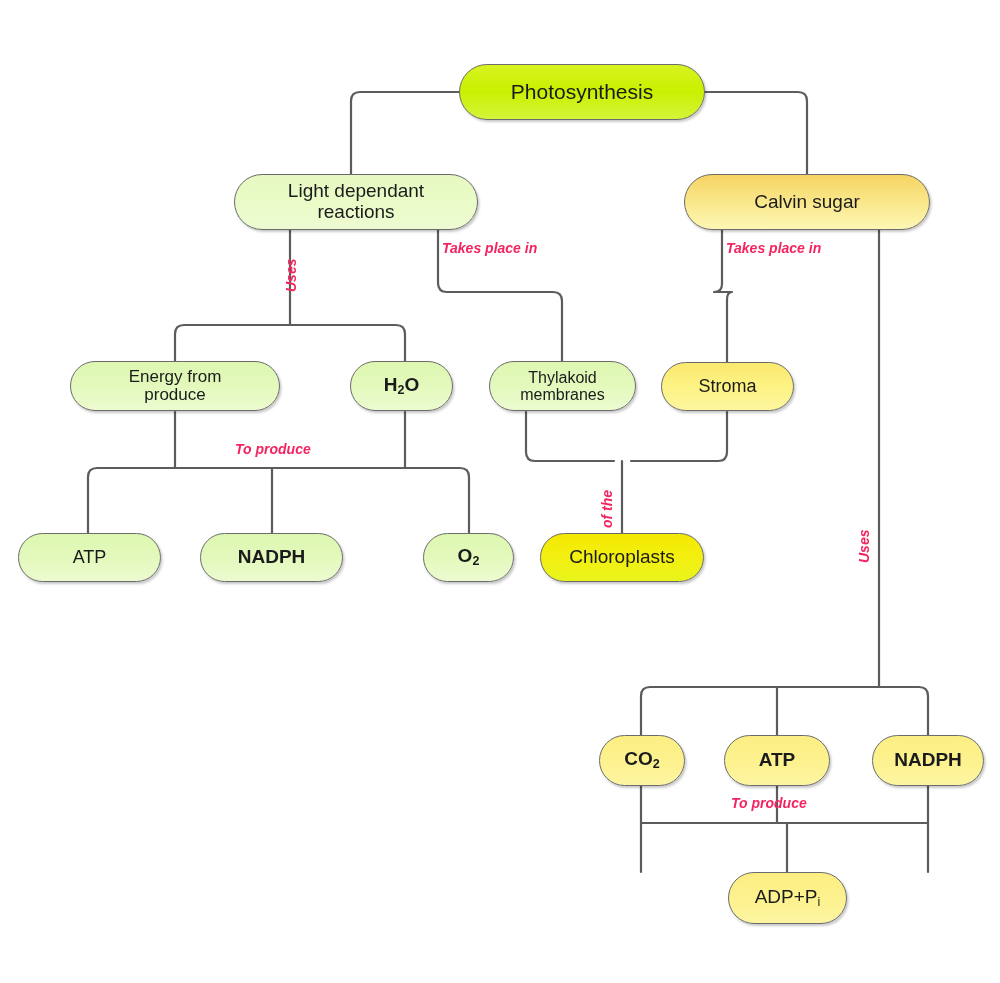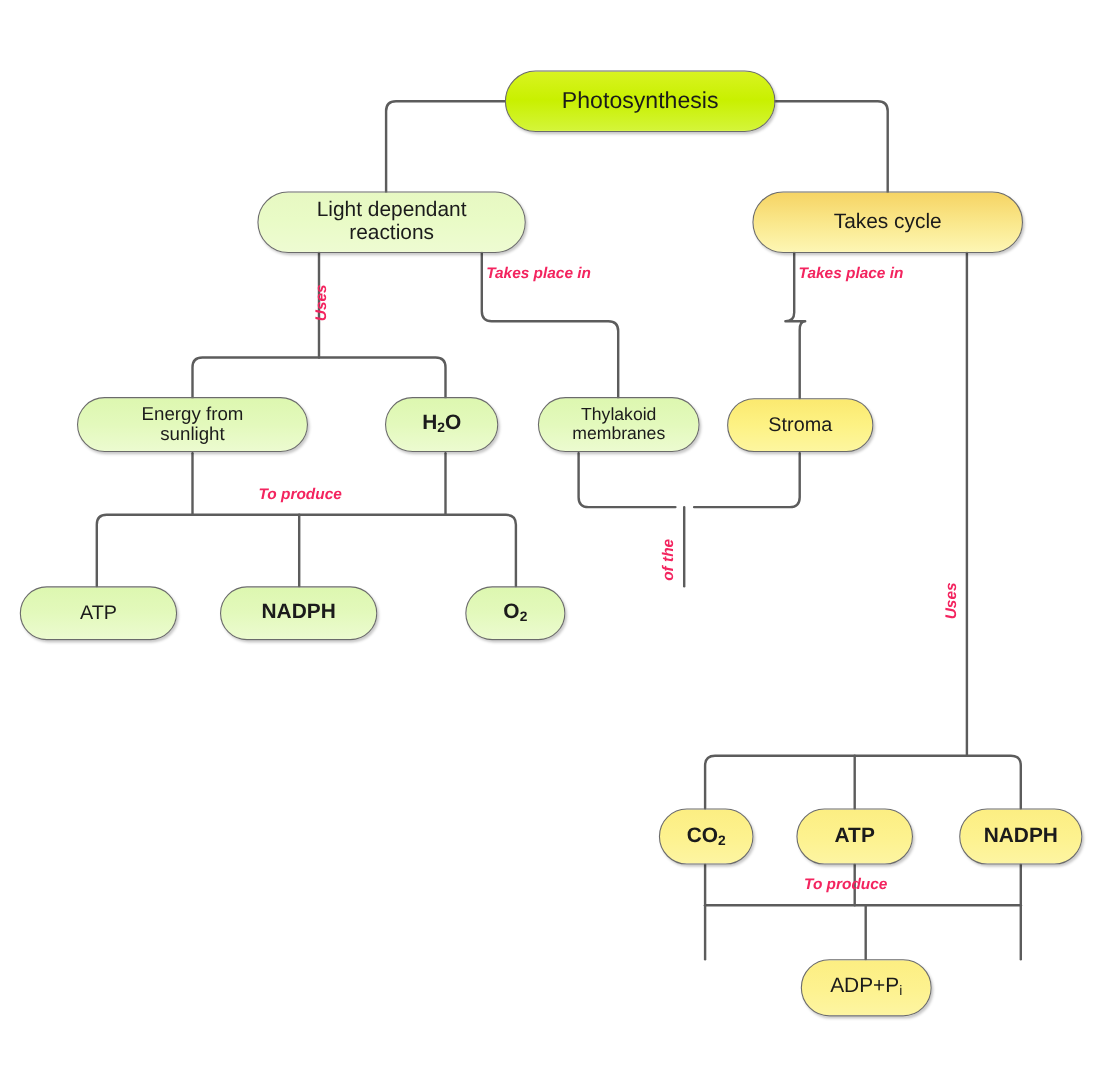--- a/index.html
+++ b/index.html
@@ -120,27 +120,27 @@
   </div>
 
   <div class="node fill-green" style="left:234px; top:174px; width:244px; height:56px; border-radius:28px; font-size:19px;">
     <span>
       <span class="lbl">Light dependant</span>
       <span class="lbl">reactions</span>
     </span>
   </div>
 
   <div class="node fill-amber" style="left:684px; top:174px; width:246px; height:56px; border-radius:28px; font-size:19px;">
-    <span class="lbl">Takes cycle</span>
+    <span class="lbl">Calvin sugar</span>
   </div>
 
   <div class="node fill-greenb" style="left:70px; top:361px; width:210px; height:50px; border-radius:25px; font-size:17px;">
     <span>
       <span class="lbl">Energy from</span>
-      <span class="lbl">sunlight</span>
+      <span class="lbl">produce</span>
     </span>
   </div>
 
   <div class="node fill-greenb" style="left:350px; top:361px; width:103px; height:50px; border-radius:25px; font-size:19px; font-weight:700;">
     <span class="lbl"><span>H</span><sub>2</sub><span>O</span></span>
   </div>
 
   <div class="node fill-lemon" style="left:661px; top:362px; width:133px; height:49px; border-radius:25px; font-size:18px;">
     <span class="lbl">Stroma</span>
   </div>
@@ -157,20 +157,23 @@
   </div>
 
   <div class="node fill-greenb" style="left:200px; top:533px; width:143px; height:49px; border-radius:25px; font-size:19px; font-weight:700;">
     <span class="lbl">NADPH</span>
   </div>
 
   <div class="node fill-greenb" style="left:423px; top:533px; width:91px; height:49px; border-radius:25px; font-size:19px; font-weight:700;">
     <span class="lbl"><span>O</span><sub>2</sub></span>
   </div>
 
+  <div class="node fill-yellow2" style="left:540px; top:533px; width:164px; height:49px; border-radius:25px; font-size:19px;">
+    <span class="lbl">Chloroplasts</span>
+  </div>
 
   <div class="node fill-lemon2" style="left:599px; top:735px; width:86px; height:51px; border-radius:26px; font-size:19px; font-weight:700;">
     <span class="lbl"><span>CO</span><sub>2</sub></span>
   </div>
 
   <div class="node fill-lemon2" style="left:724px; top:735px; width:106px; height:51px; border-radius:26px; font-size:19px; font-weight:700;">
     <span class="lbl">ATP</span>
   </div>
 
   <div class="node fill-lemon2" style="left:872px; top:735px; width:112px; height:51px; border-radius:26px; font-size:19px; font-weight:700;">

